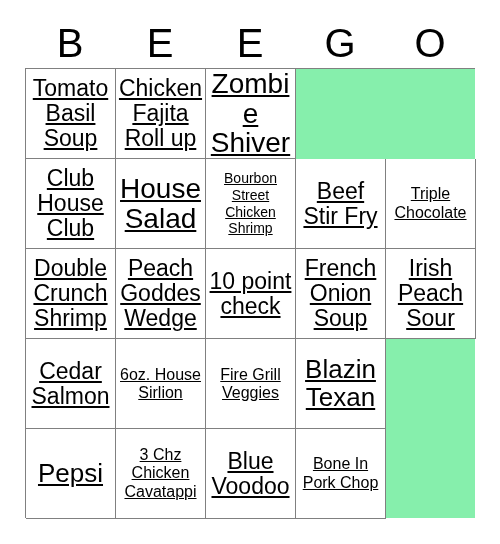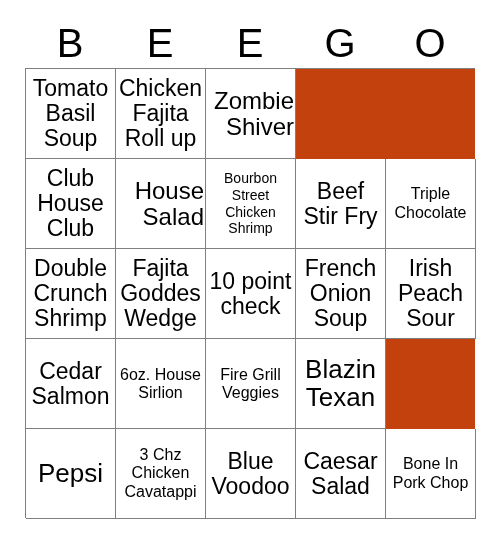--- a/index.html
+++ b/index.html
@@ -44,21 +44,22 @@
   
   #bingo-grid {
     position: absolute;
     left: 25px;
     top: 68px;
     width: 450px;
     height: 450px;
     border-top: 1px solid #808080;
     border-left: 1px solid #808080;
     box-sizing: border-box;
-    background: #c2410c;
+    background: #86efac;
+    text-decoration: underline;
   }
   .grid-row {
     display: flex;
     width: 450px;
     height: 90px;
   }
   .grid-cell {
     width: 90px;
     height: 90px;
     box-sizing: border-box;
@@ -75,21 +76,21 @@
     display: block;
     width: 100%;
     padding: 0 1px;
     box-sizing: border-box;
     color: #000000;
     white-space: normal;
     word-wrap: break-word;
   }
   
   .s-xxl .cell-text { font-size: 26px; line-height: 1.04; }
-  .s-xl  .cell-text { font-size: 24px; line-height: 1.05; text-align: right; }
+  .s-xl  .cell-text { font-size: 28px; line-height: 1.05; }
   .s-lg  .cell-text { font-size: 23px; line-height: 1.08; }
   .s-md  .cell-text { font-size: 16px; line-height: 1.10; }
   .s-sm  .cell-text { font-size: 16px; line-height: 1.14; }
   .s-xs  .cell-text { font-size: 14px; line-height: 1.18; }
 </style>
 </head>
 <body>
 
 <div id="page">
 
@@ -131,21 +132,21 @@
       <div class="grid-cell s-sm">
           <span class="cell-text">Triple Chocolate</span>
         </div>
     </div>
 
     <div class="grid-row">
       <div class="grid-cell s-lg">
           <span class="cell-text">Double Crunch Shrimp</span>
         </div>
       <div class="grid-cell s-lg">
-          <span class="cell-text">Fajita Goddes Wedge</span>
+          <span class="cell-text">Peach Goddes Wedge</span>
         </div>
       <div class="grid-cell s-lg">
           <span class="cell-text">10 point check</span>
         </div>
       <div class="grid-cell s-lg">
           <span class="cell-text">French Onion Soup</span>
         </div>
       <div class="grid-cell s-lg">
           <span class="cell-text">Irish Peach Sour</span>
         </div>
@@ -169,22 +170,19 @@
     <div class="grid-row">
       <div class="grid-cell s-xxl">
           <span class="cell-text">Pepsi</span>
         </div>
       <div class="grid-cell s-sm">
           <span class="cell-text">3 Chz Chicken Cavatappi</span>
         </div>
       <div class="grid-cell s-lg">
           <span class="cell-text">Blue Voodoo</span>
         </div>
-      <div class="grid-cell s-lg">
-          <span class="cell-text">Caesar Salad</span>
-        </div>
       <div class="grid-cell s-sm">
           <span class="cell-text">Bone In Pork Chop</span>
         </div>
     </div>
 
   </div>
 </div>
 
 </body></html>

